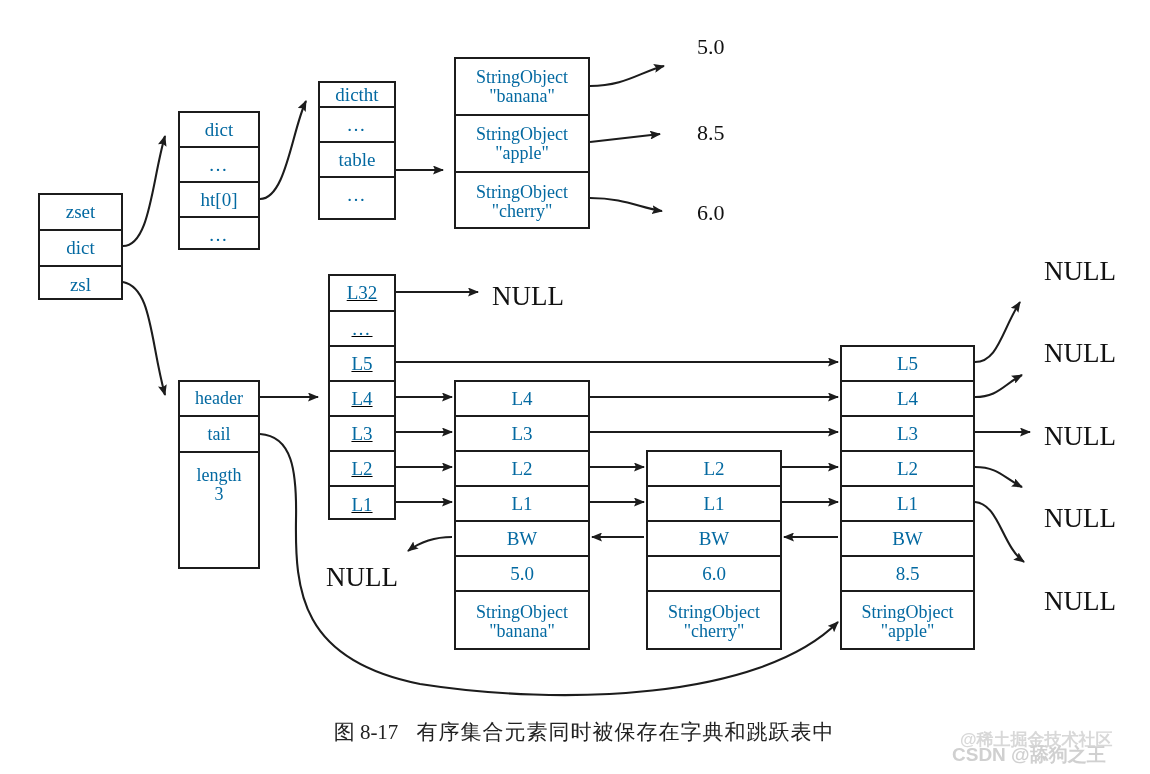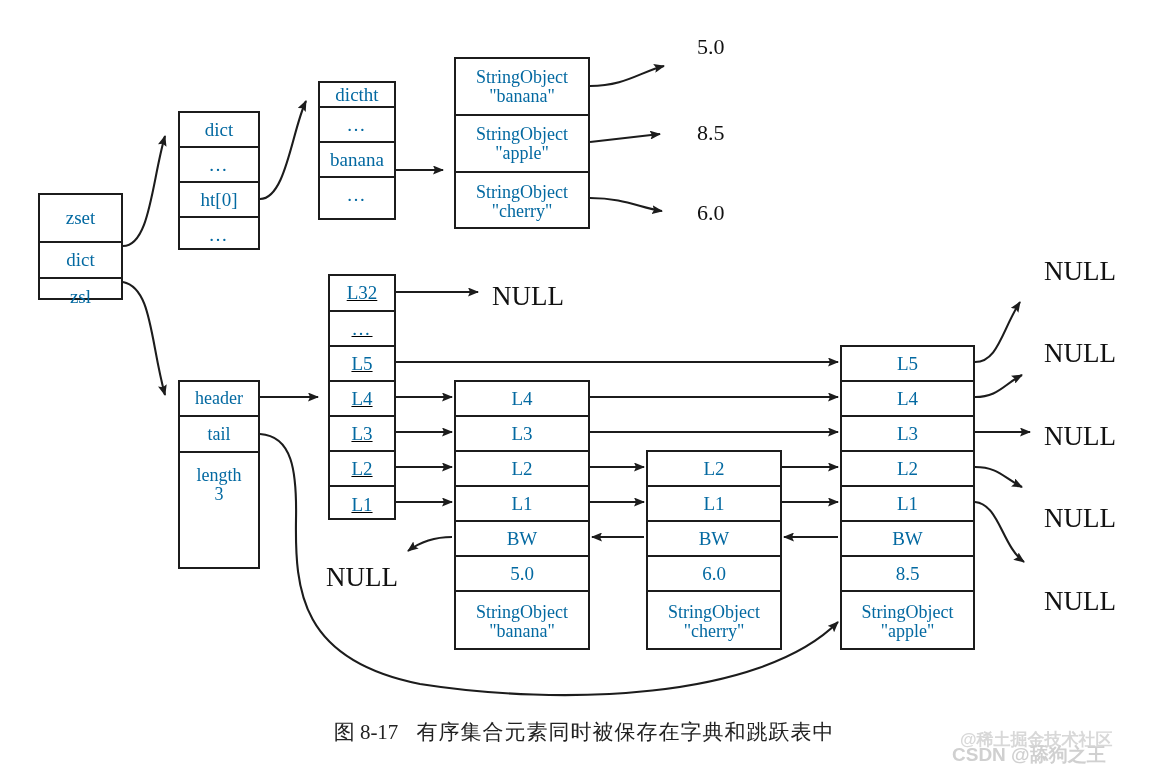--- a/index.html
+++ b/index.html
@@ -110,36 +110,36 @@
 
       <path d="M975,362 C 998,362 1002,330 1020,302" marker-end="url(#ah)"></path>
       <path d="M975,397 C 998,397 1003,385 1022,375" marker-end="url(#ah)"></path>
       <path d="M975,432 L 1030,432" marker-end="url(#ah)"></path>
       <path d="M975,467 C 998,467 1004,478 1022,487" marker-end="url(#ah)"></path>
       <path d="M975,502 C 999,504 1002,546 1024,562" marker-end="url(#ah)"></path>
     </g>
   </svg>
 
   <div class="box" id="zset-box" style="left:38px;top:193px;width:85px;height:107px;">
-    <div class="cell" style="height:48px;">zset</div>
+    <div class="cell" style="height:36px;">zset</div>
     <div class="cell" style="height:36px;">dict</div>
     <div class="cell" style="height:35px;">zsl</div>
   </div>
 
   <div class="box" id="dict-box" style="left:178px;top:111px;width:82px;height:139px;">
     <div class="cell" style="height:35px;">dict</div>
     <div class="cell ell" style="height:35px;">…</div>
     <div class="cell" style="height:35px;">ht[0]</div>
     <div class="cell ell" style="height:34px;">…</div>
   </div>
 
   <div class="box" id="dictht-box" style="left:318px;top:81px;width:78px;height:139px;">
     <div class="cell" style="height:25px;">dictht</div>
     <div class="cell ell" style="height:35px;">…</div>
-    <div class="cell" style="height:35px;">banana</div>
+    <div class="cell" style="height:35px;">table</div>
     <div class="cell ell" style="height:34px;">…</div>
   </div>
 
   <div class="box" id="dict-entries-box" style="left:454px;top:57px;width:136px;height:172px;">
     <div class="cell obj" style="height:57px;flex-direction:column;">
       <span>StringObject</span>
       <span>"banana"</span>
     </div>
     <div class="cell obj" style="height:57px;flex-direction:column;">
       <span>StringObject</span>

